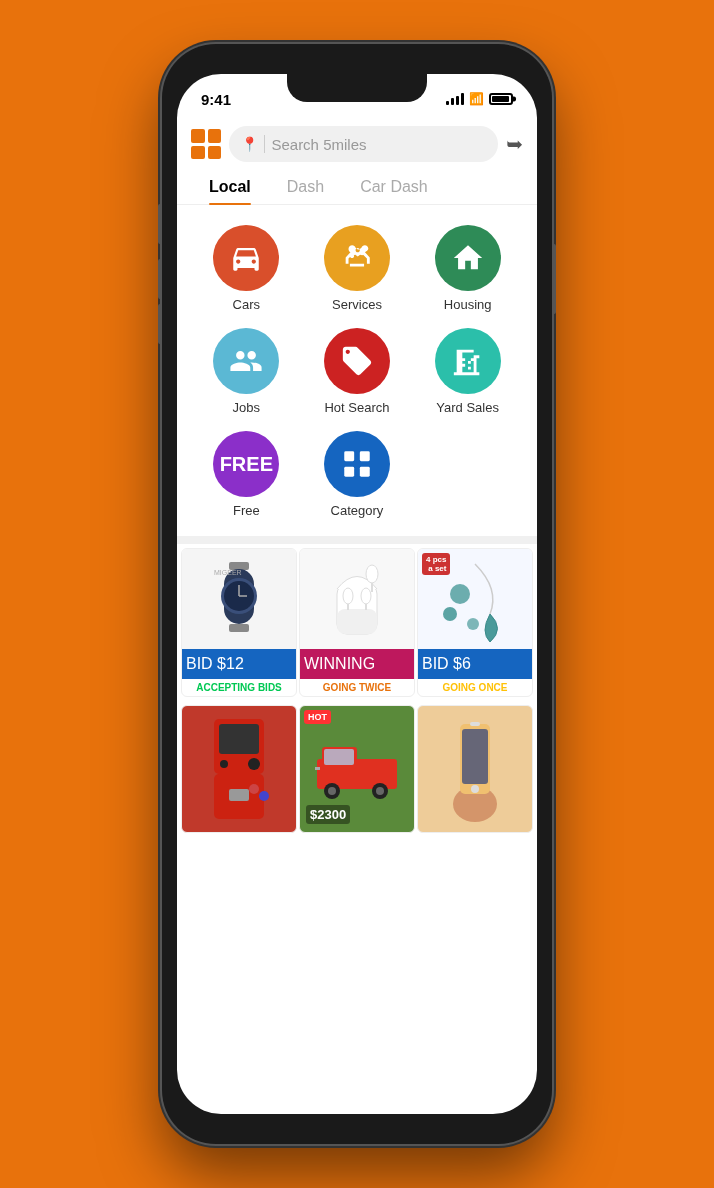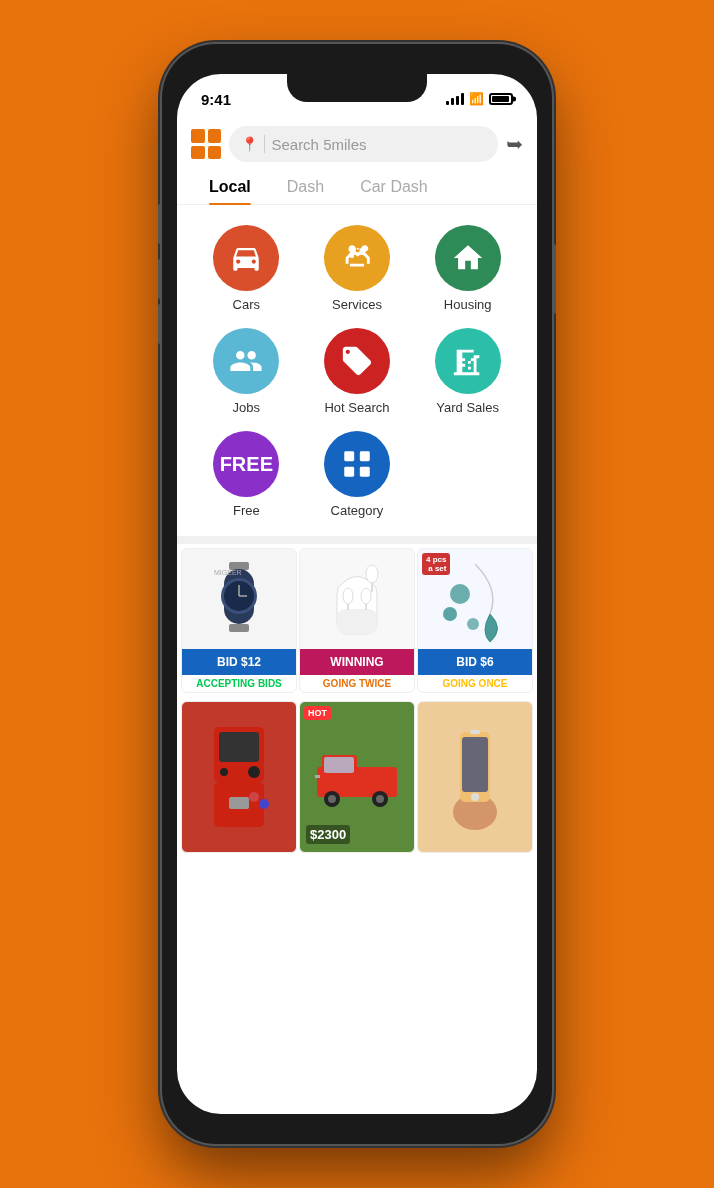--- a/index.html
+++ b/index.html
@@ -313,23 +313,22 @@
       padding: 2px 4px;
       border-radius: 3px;
     }
 
     .listing-badge.hot {
       background: #ff3333;
     }
 
     .bid-btn {
       padding: 6px 4px;
-      text-align: center;
-      font-size: 12px;
-      font-weight: 700;
+      font-size: 16px;
+      font-weight: 400;
       color: white;
     }
 
     .bid-btn.blue { background: #1565C0; }
     .bid-btn.orange { background: #be185d; }
 
     .listing-status {
       padding: 3px 4px;
       text-align: center;
       font-size: 10px;
@@ -351,21 +350,21 @@
       grid-template-columns: repeat(3, 1fr);
       gap: 2px;
       padding: 4px 4px;
     }
 
     .second-card {
       background: #fff;
       border-radius: 6px;
       overflow: hidden;
       border: 1px solid #eee;
-      height: 152px;
+      height: 128px;
       position: relative;
       display: flex;
       align-items: center;
       justify-content: center;
     }
   </style>
 </head>
 <body>
 
 <div class="phone-outer">

